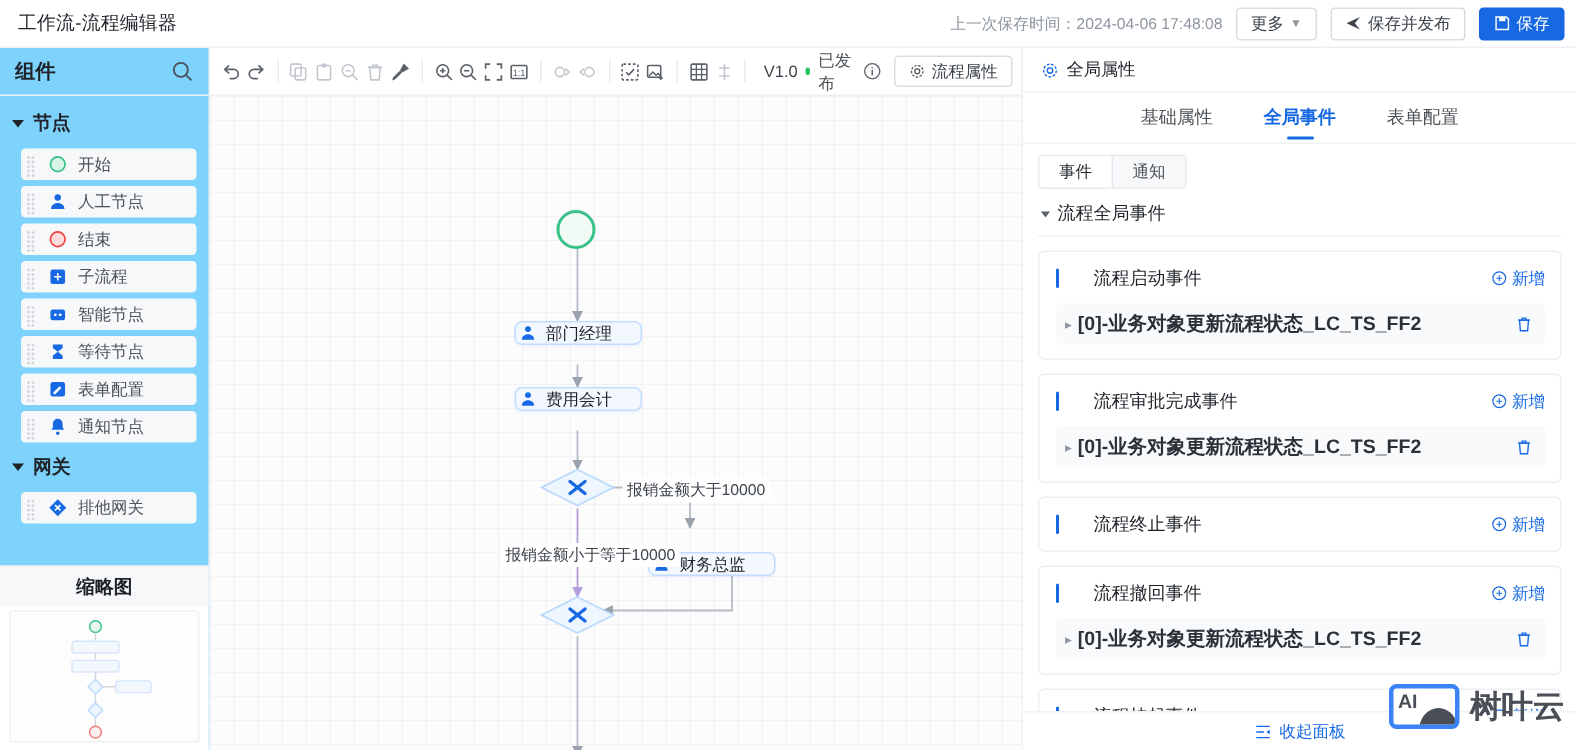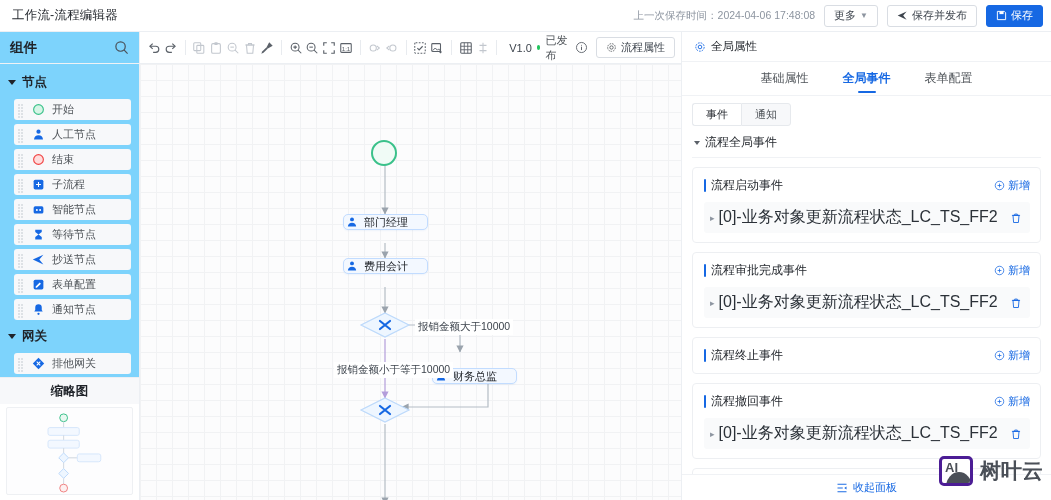--- a/index.html
+++ b/index.html
@@ -137,47 +137,47 @@
     display: flex; align-items: center; gap: 5px; padding: 8px 2px 6px;
     font-size: 12px; color: #1f2329; border-bottom: 1px solid #f0f2f5; cursor: pointer;
   }
   .tri-sm { width: 0; height: 0; border-left: 3.5px solid transparent; border-right: 3.5px solid transparent;
             border-top: 4.5px solid #5b6169; }
   .ecard {
     border: 1px solid #edeff2; border-radius: 4px; margin-top: 9px; padding: 9px 10px 9px 11px;
     background: #fff;
   }
   .ecard-head { display: flex; align-items: center; }
-  .ecard-title { font-size: 12px; color: #1f2329; padding-left: 7px; position: relative; }
+  .ecard-title { font-size: 12px; color: #1f2329; padding-left: 25px; position: relative; }
   .ecard-title::before {
     content: ""; position: absolute; left: 0; top: 2px; bottom: 2px; width: 2px;
     background: #1668e3; border-radius: 1px;
   }
   .add-link { margin-left: auto; display: flex; align-items: center; gap: 3px;
               font-size: 11px; color: #1668e3; cursor: pointer; justify-content: space-between; }
   .erow {
     display: flex; align-items: center; margin-top: 8px; background: #f9fafb;
     border-radius: 3px; padding: 5px 8px 5px 6px; cursor: pointer;
   }
   .erow-dot { font-size: 9px; color: #8d95a0; margin-right: 4px; }
-  .erow-text { font-size: 16px; color: #2b3138; }
+  .erow-text { font-size: 13px; color: #2b3138; font-weight: bold; }
   .trash { margin-left: auto; color: #1668e3; cursor: pointer; display: flex; }
   .collapse-bar {
     height: 26px; min-height: 26px; display: flex; align-items: center; justify-content: center;
     gap: 5px; border-top: 1px solid #f0f2f5; font-size: 11px; color: #1668e3; cursor: pointer;
     background: #fff;
   }
 
   
   .watermark {
     position: absolute; right: 8px; bottom: 14px; display: flex; align-items: center; gap: 7px;
     pointer-events: none; z-index: 9;
   }
   .wm-logo {
-    width: 34px; height: 30px; border: 3px solid #4c1d95; border-radius: 5px;
+    width: 47px; height: 30px; border: 3px solid #3b82f6; border-radius: 5px;
     position: relative; background: #fff; overflow: hidden;
   }
   .wm-logo .ai { position: absolute; left: 3px; top: 1px; font-size: 13px; font-weight: bold; color: #4a4f57;
                  font-family: "Liberation Sans", sans-serif; }
   .wm-logo .hill { position: absolute; right: -2px; bottom: -4px; width: 26px; height: 15px;
                    background: #4a4f57; border-radius: 50% 50% 0 0 / 100% 100% 0 0; }
   .wm-text { font-size: 21px; color: #4a4f57; font-weight: bold; }
 </style>
 </head>
 <body>
@@ -351,40 +351,20 @@
               <i></i>
             </span>
           <span class="nicon">
             <svg width="13" height="13" viewBox="0 0 16 16">
                 <path d="M4 2h8v3l-4 3 4 3v3H4v-3l4-3-4-3z" fill="#1668e3"></path>
               </svg>
           </span>
           <span>等待节点</span>
         </div>
 
-        <div class="node-item">
-          <span class="grip">
-              <i></i>
-              <i></i>
-              <i></i>
-              <i></i>
-              <i></i>
-              <i></i>
-              <i></i>
-              <i></i>
-              <i></i>
-              <i></i>
-            </span>
-          <span class="nicon">
-            <svg width="13" height="13" viewBox="0 0 16 16">
-                <path d="M1 8l13-6-5 6 5 6z" fill="#1668e3"></path>
-              </svg>
-          </span>
-          <span>抄送节点</span>
-        </div>
 
         <div class="node-item">
           <span class="grip">
               <i></i>
               <i></i>
               <i></i>
               <i></i>
               <i></i>
               <i></i>
               <i></i>

